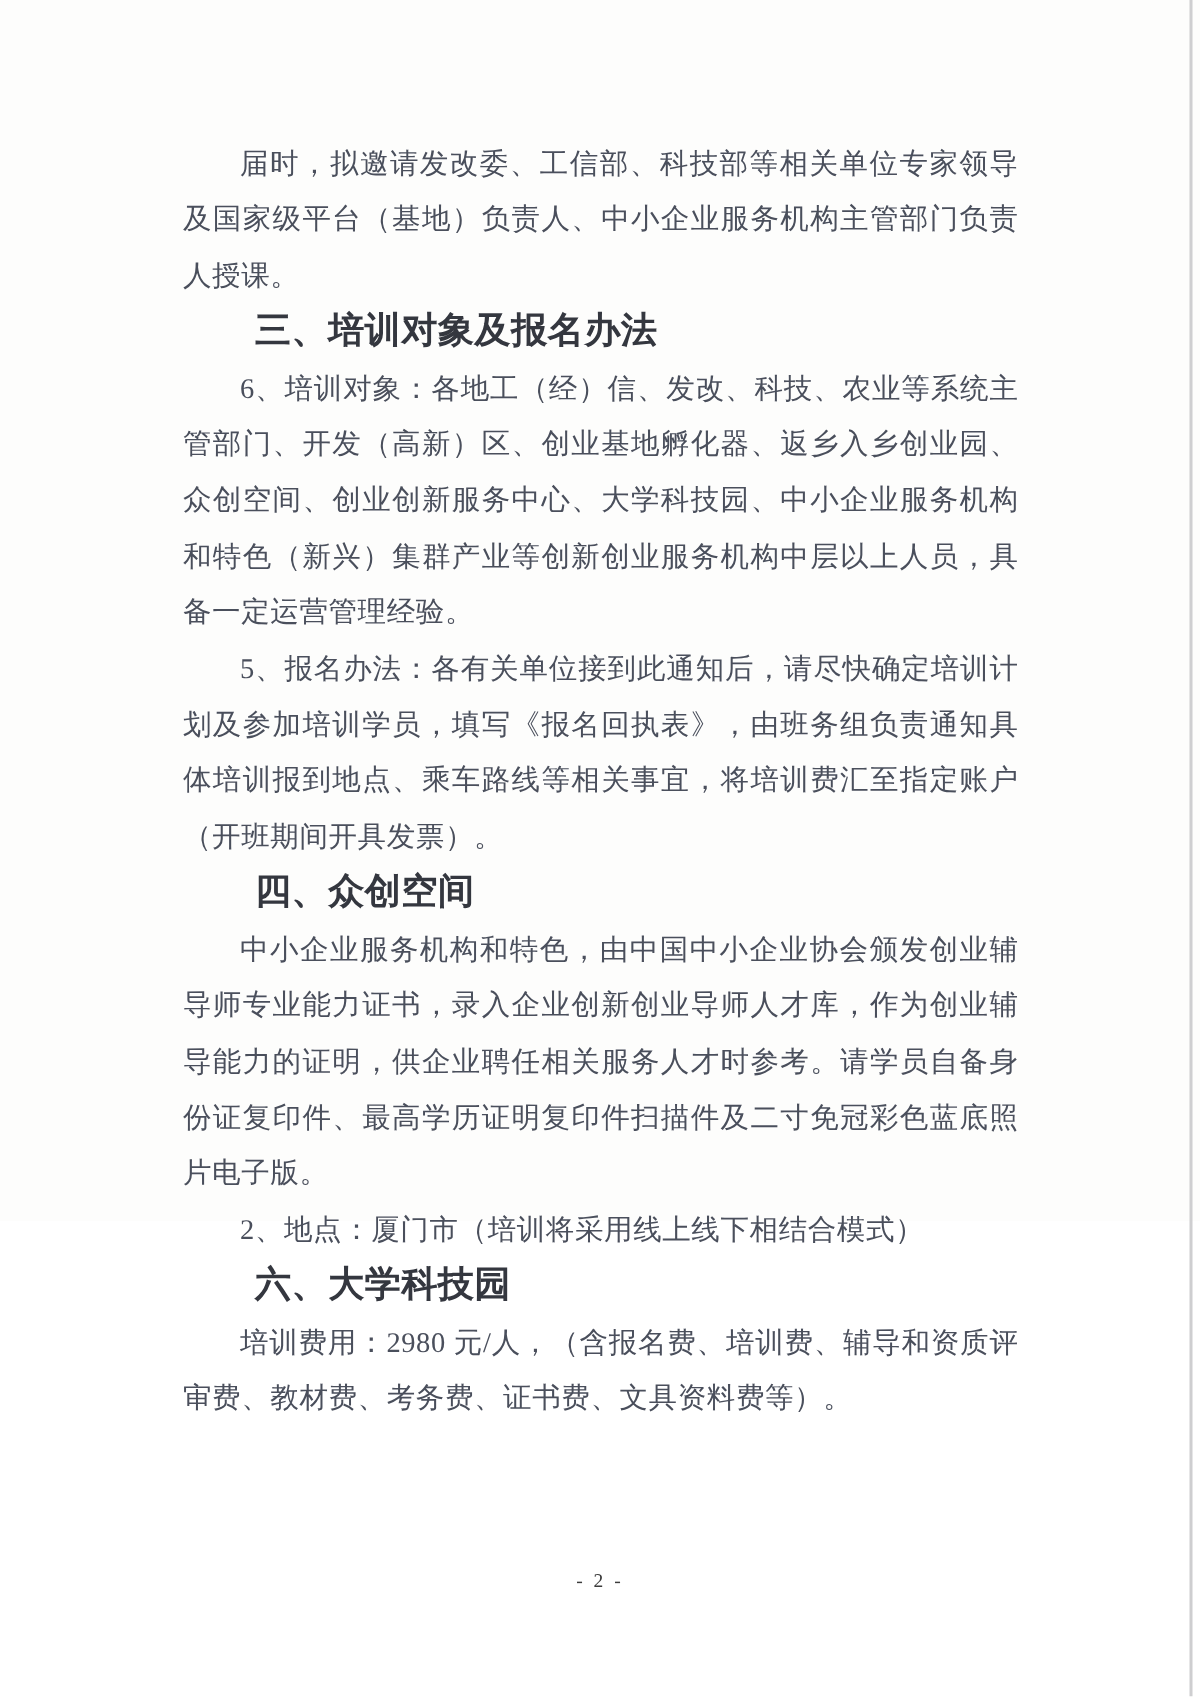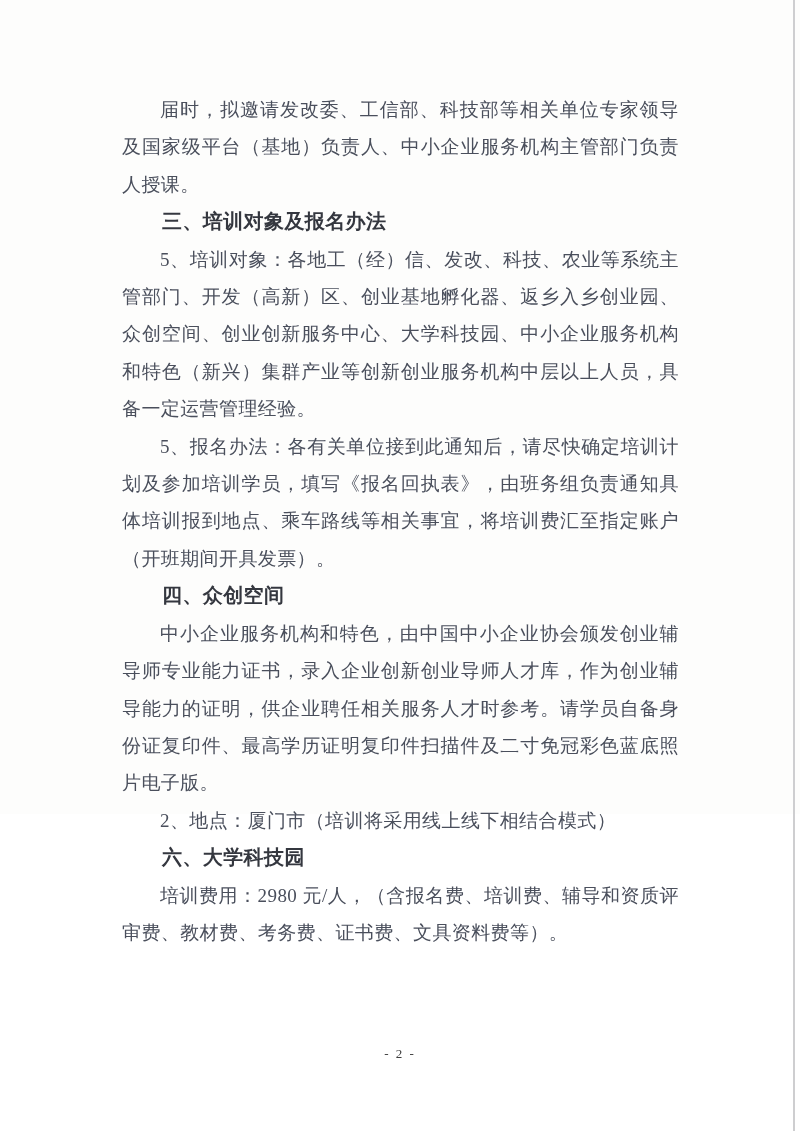--- a/index.html
+++ b/index.html
@@ -44,21 +44,21 @@
   .content p {
     margin: 0;
     padding: 0;
   }
   p.body-para {
     text-indent: 2em;
   }
   p.heading-para {
     text-indent: 2em;
     font-weight: bold;
-    font-size: 20px;
+    font-size: 24px;
     color: #34373f;
   }
   .page-number {
     position: absolute;
     left: 0;
     top: 1046px;
     width: 100%;
     text-align: center;
     font-size: 13px;
     color: #3c3c3c;
@@ -66,21 +66,21 @@
   }
 </style>
 </head>
 <body>
 
 <div class="page">
 
   <div class="content">
     <p class="body-para">届时，拟邀请发改委、工信部、科技部等相关单位专家领导及国家级平台（基地）负责人、中小企业服务机构主管部门负责人授课。</p>
     <p class="heading-para">三、培训对象及报名办法</p>
-    <p class="body-para">5、培训对象：各地工（经）信、发改、科技、农业等系统主管部门、开发（高新）区、创业基地孵化器、返乡入乡创业园、众创空间、创业创新服务中心、大学科技园、中小企业服务机构和特色（新兴）集群产业等创新创业服务机构中层以上人员，具备一定运营管理经验。</p>
+    <p class="body-para">6、培训对象：各地工（经）信、发改、科技、农业等系统主管部门、开发（高新）区、创业基地孵化器、返乡入乡创业园、众创空间、创业创新服务中心、大学科技园、中小企业服务机构和特色（新兴）集群产业等创新创业服务机构中层以上人员，具备一定运营管理经验。</p>
     <p class="body-para">5、报名办法：各有关单位接到此通知后，请尽快确定培训计划及参加培训学员，填写《报名回执表》，由班务组负责通知具体培训报到地点、乘车路线等相关事宜，将培训费汇至指定账户（开班期间开具发票）。</p>
     <p class="heading-para">四、众创空间</p>
     <p class="body-para">中小企业服务机构和特色，由中国中小企业协会颁发创业辅导师专业能力证书，录入企业创新创业导师人才库，作为创业辅导能力的证明，供企业聘任相关服务人才时参考。请学员自备身份证复印件、最高学历证明复印件扫描件及二寸免冠彩色蓝底照片电子版。</p>
     <p class="body-para">2、地点：厦门市（培训将采用线上线下相结合模式）</p>
     <p class="heading-para">六、大学科技园</p>
     <p class="body-para">培训费用：2980 元/人，（含报名费、培训费、辅导和资质评审费、教材费、考务费、证书费、文具资料费等）。</p>
   </div>
 
   <div class="page-number">- 2 -</div>
 

